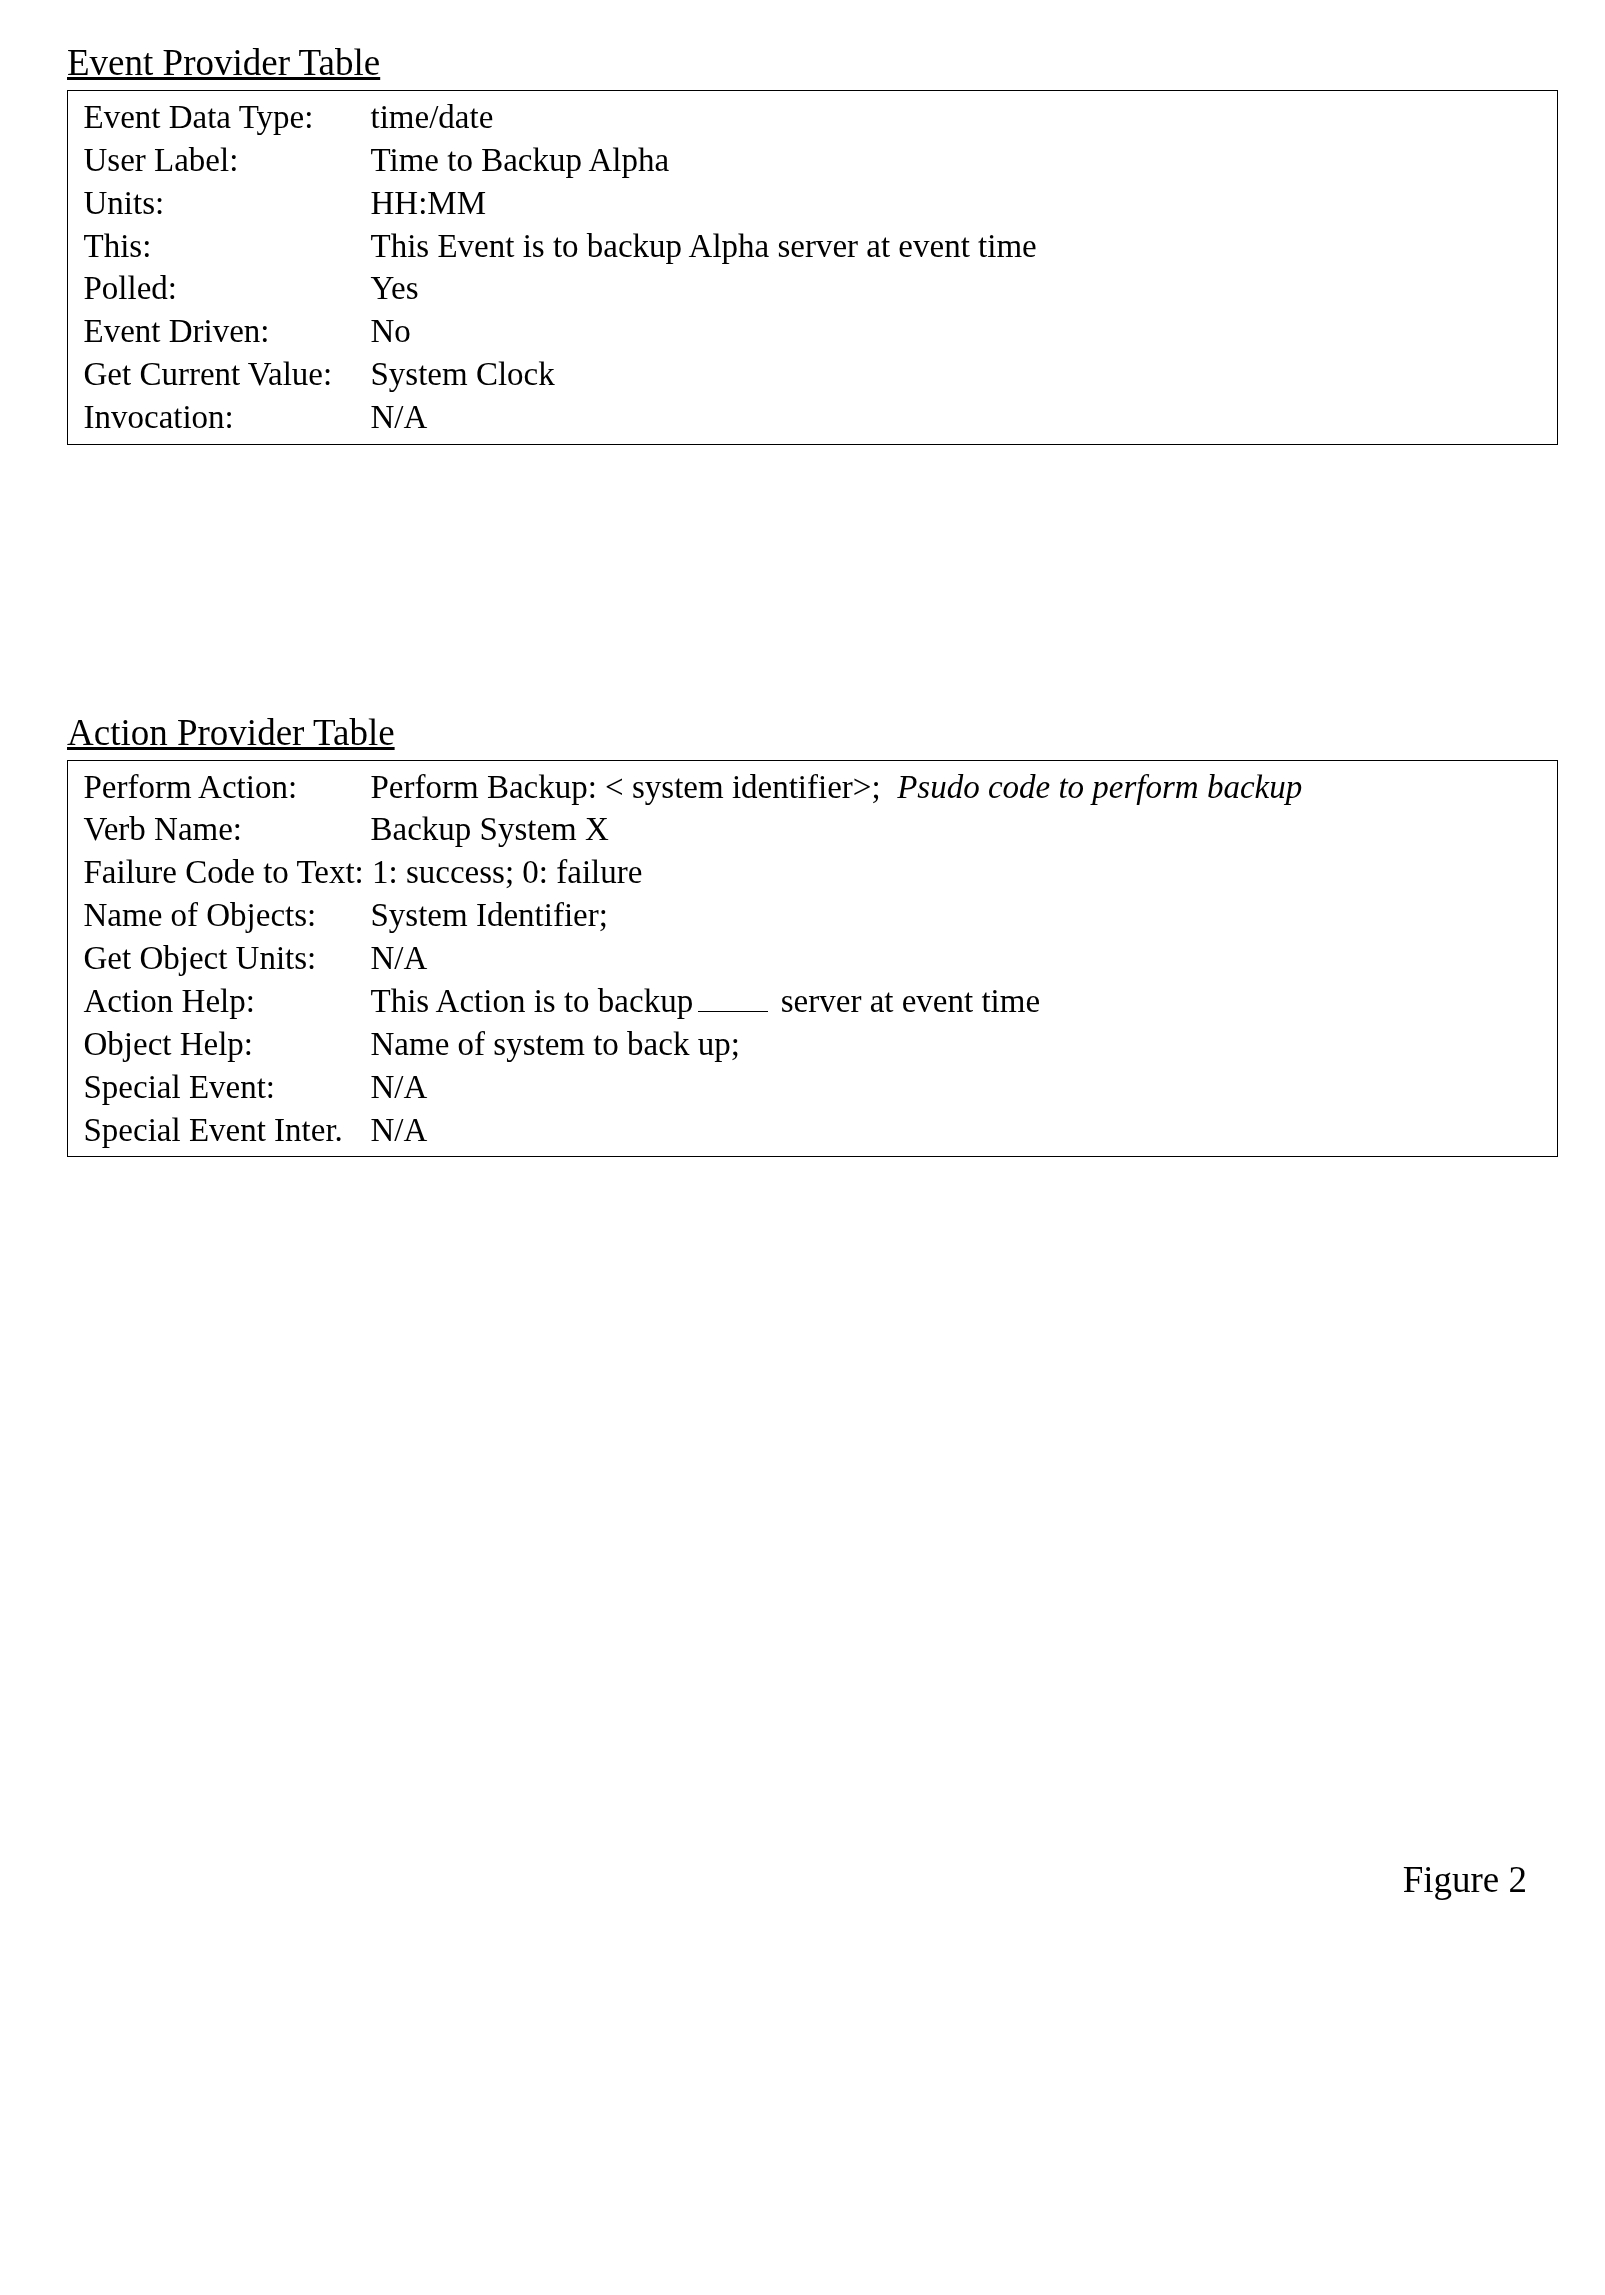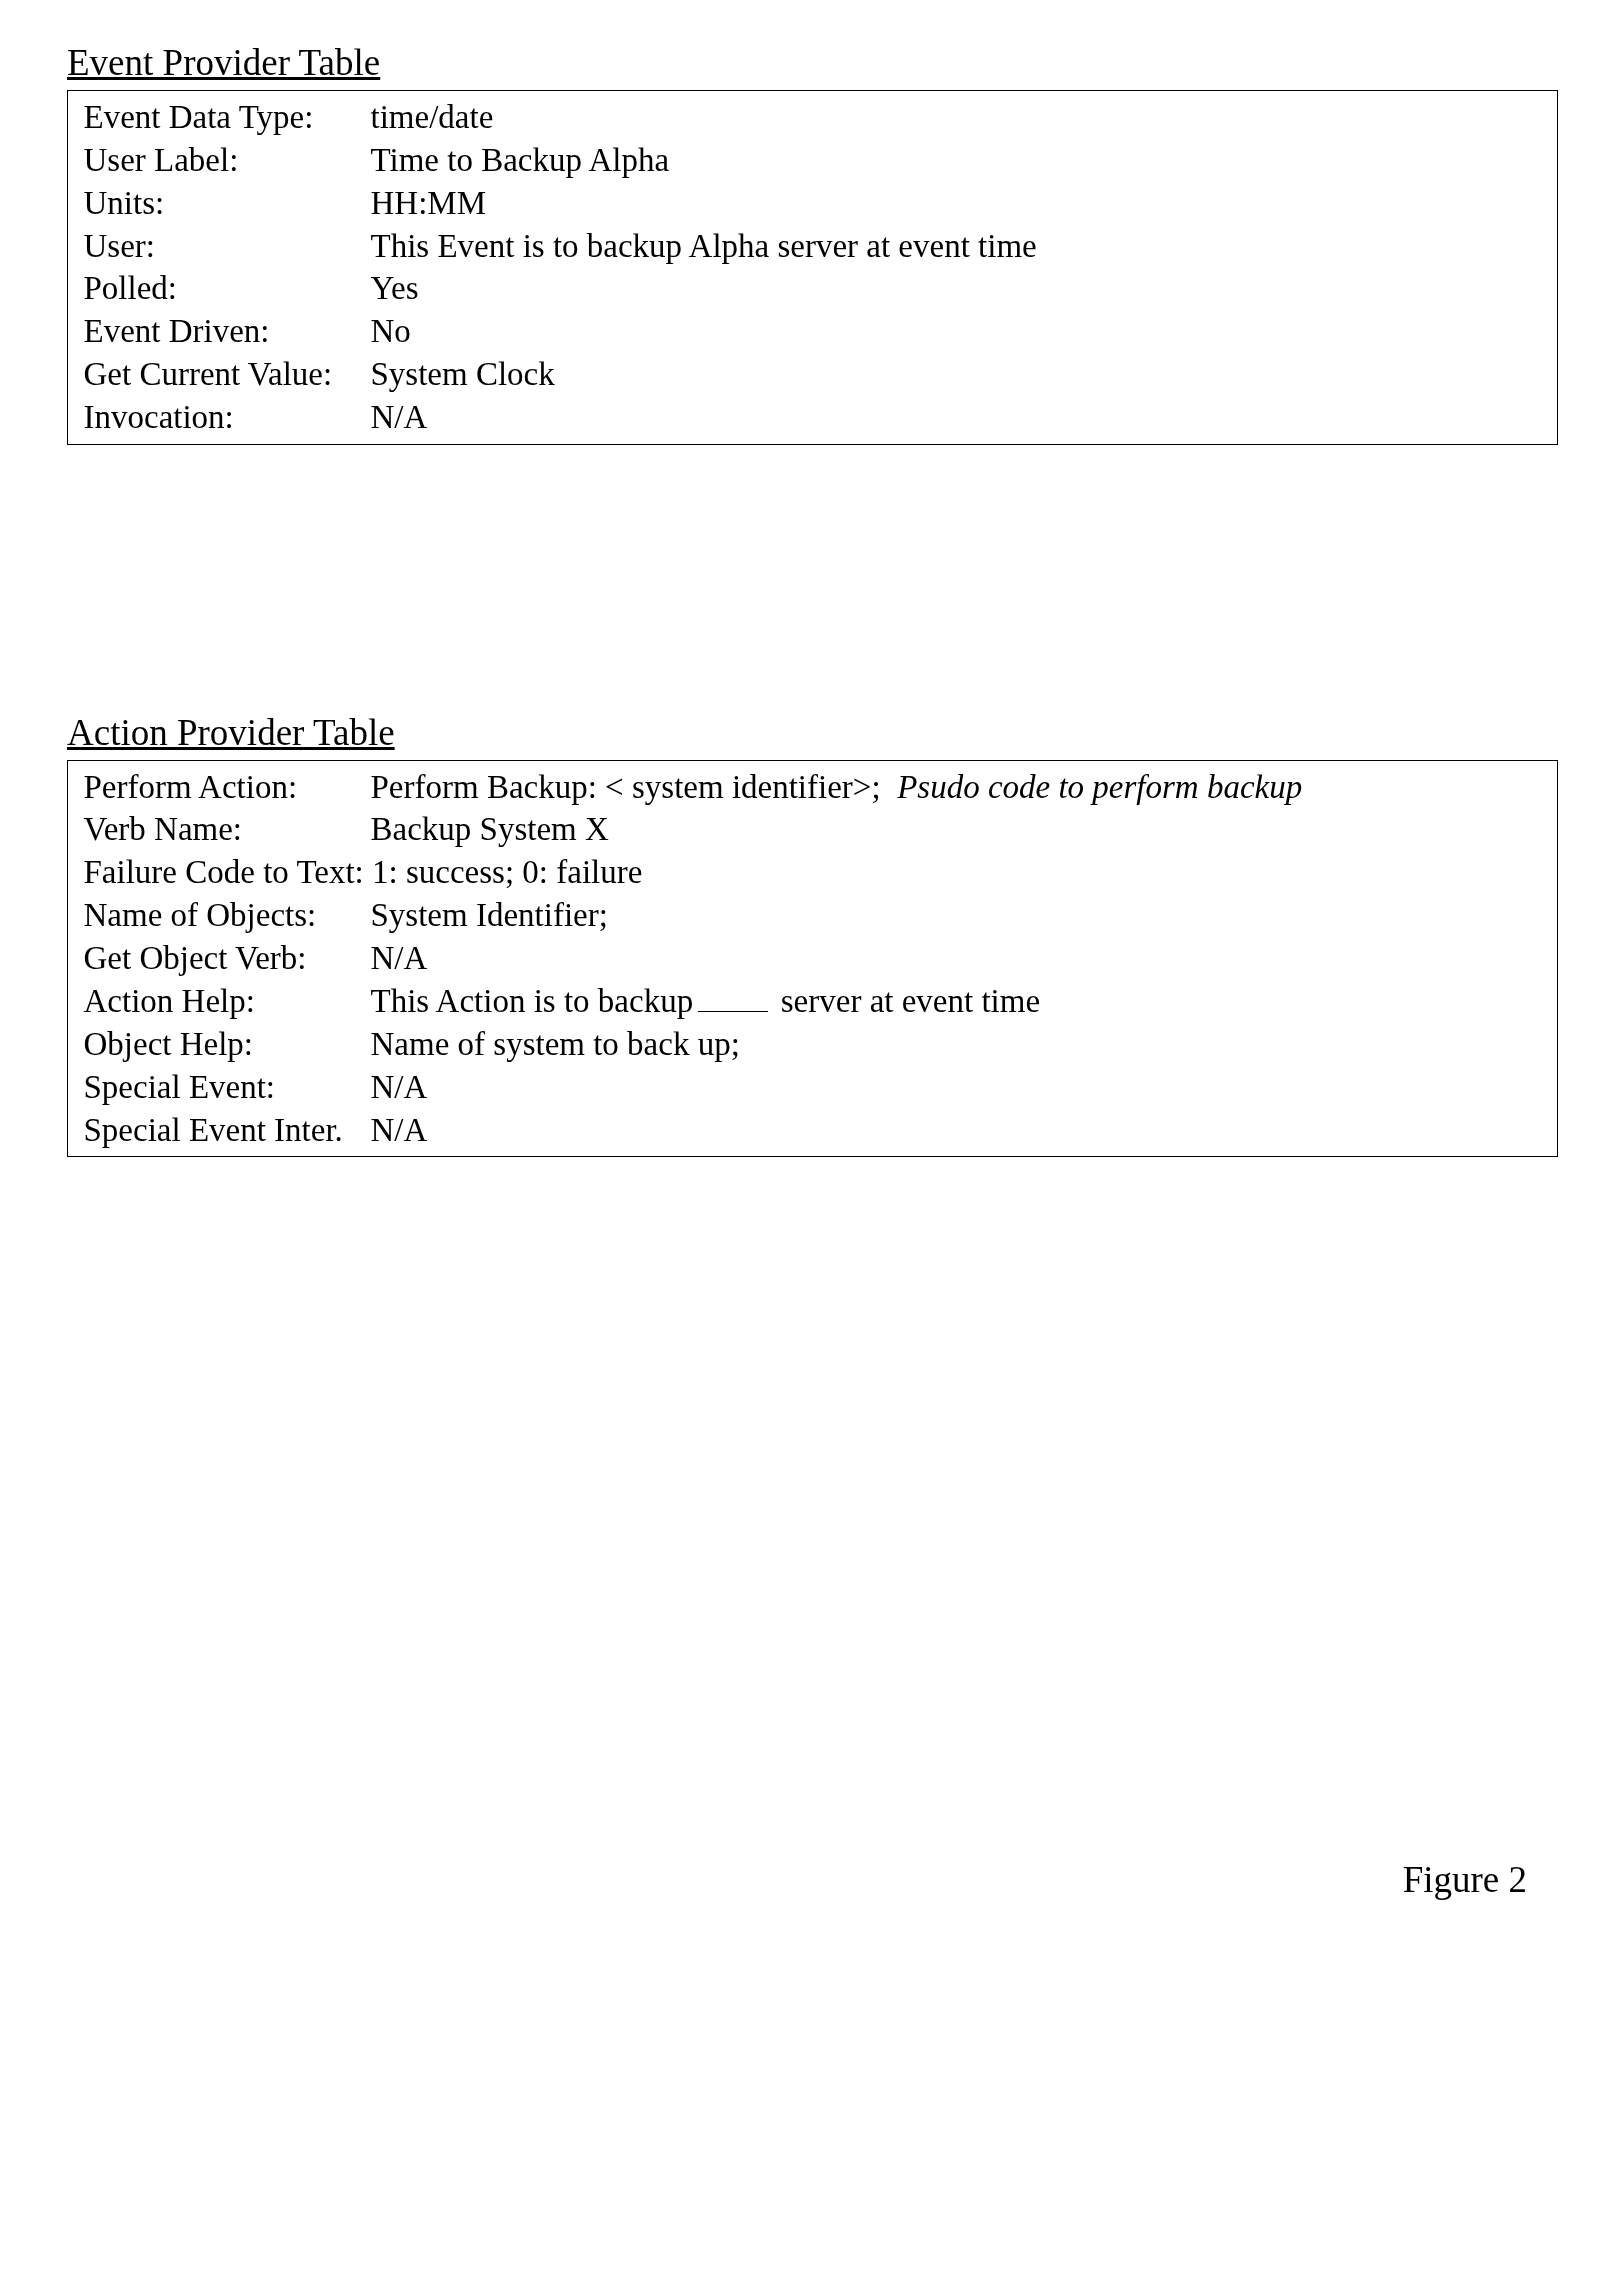--- a/index.html
+++ b/index.html
@@ -60,21 +60,21 @@
     </div>
     <div class="row">
       <span class="label">User Label:</span>
       <span class="val">Time to Backup Alpha</span>
     </div>
     <div class="row">
       <span class="label">Units:</span>
       <span class="val">HH:MM</span>
     </div>
     <div class="row">
-      <span class="label">User:</span>
+      <span class="label">This:</span>
       <span class="val">This Event is to backup Alpha server at event time</span>
     </div>
     <div class="row">
       <span class="label">Polled:</span>
       <span class="val">Yes</span>
     </div>
     <div class="row">
       <span class="label">Event Driven:</span>
       <span class="val">No</span>
     </div>
@@ -103,21 +103,21 @@
       <span class="val">Backup System X</span>
     </div>
     <div class="row">
       <span>Failure Code to Text: 1: success; 0: failure</span>
     </div>
     <div class="row">
       <span class="label">Name of Objects:</span>
       <span class="val">System Identifier;</span>
     </div>
     <div class="row">
-      <span class="label">Get Object Verb:</span>
+      <span class="label">Get Object Units:</span>
       <span class="val">N/A</span>
     </div>
     <div class="row">
       <span class="label">Action Help:</span>
       <span class="val">
         <span>This Action is to backup</span><span class="blank"></span><span> server at event time</span>
       </span>
     </div>
     <div class="row">
       <span class="label">Object Help:</span>

